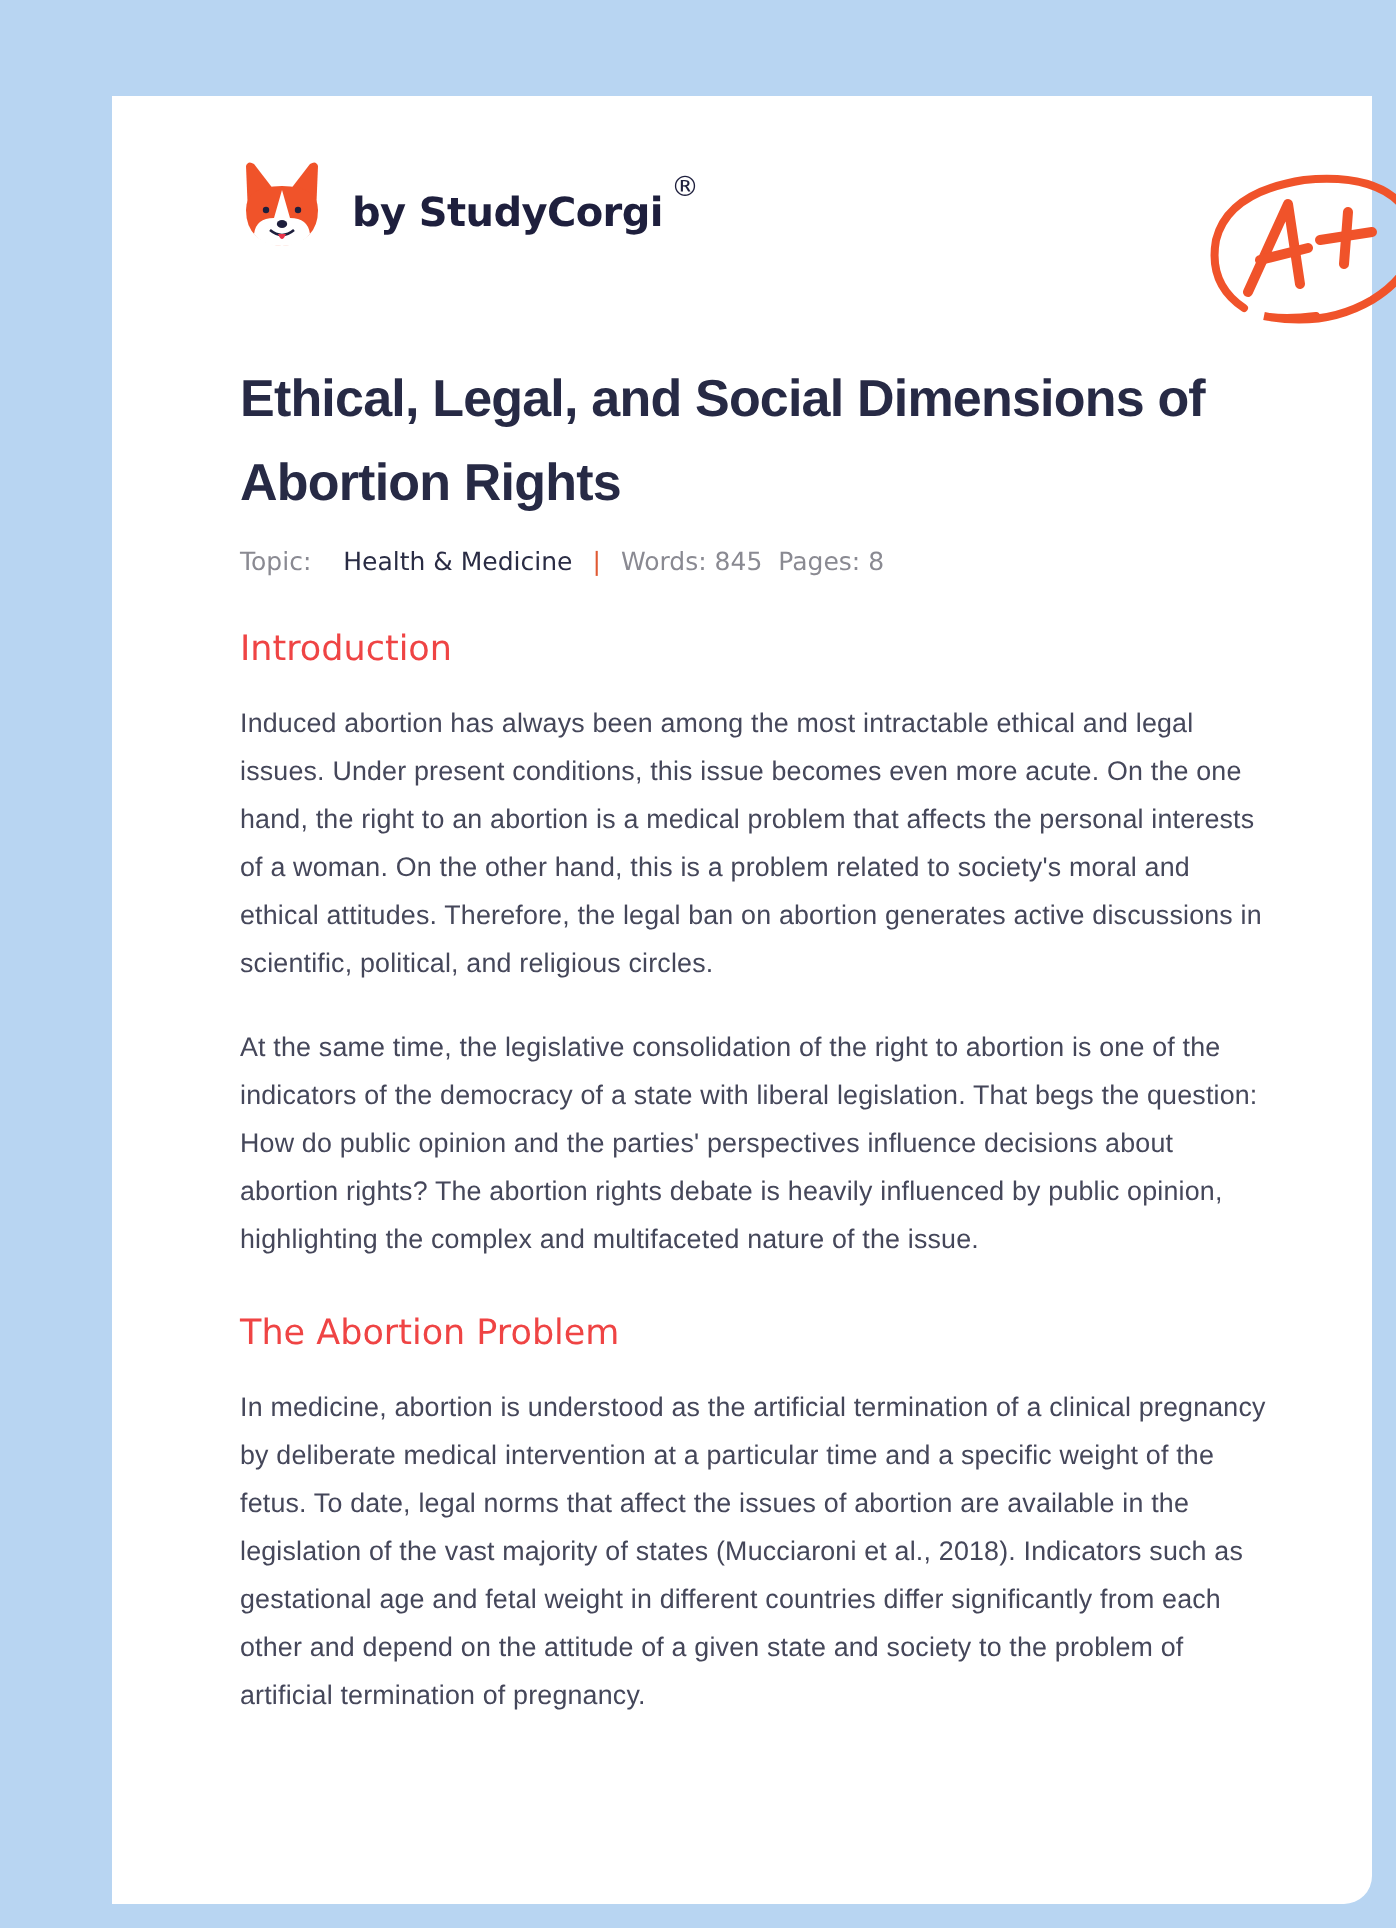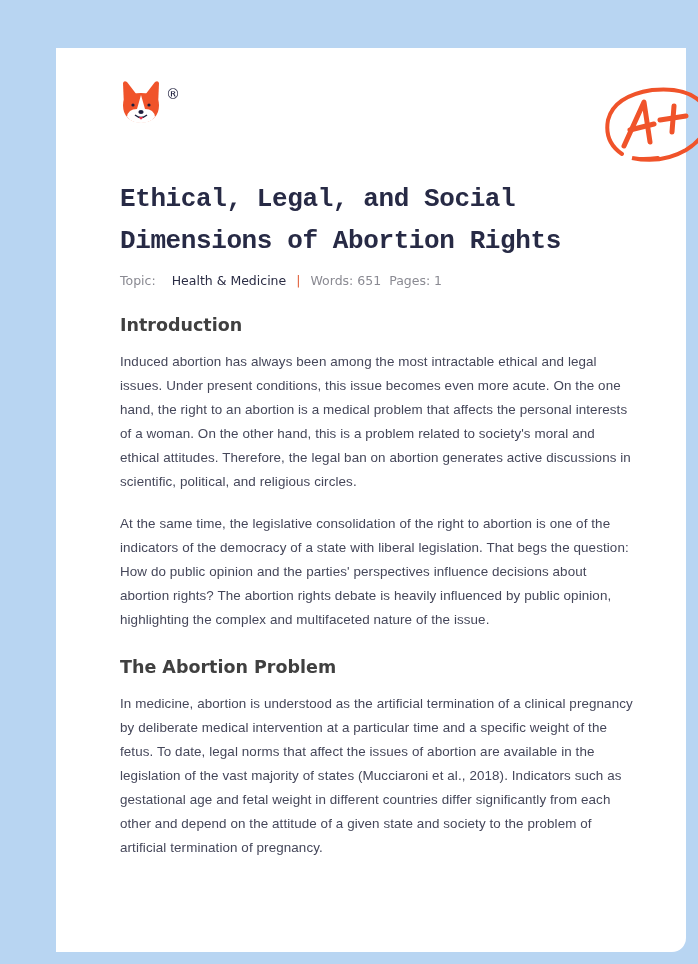--- a/index.html
+++ b/index.html
@@ -70,21 +70,21 @@
     height: 82px;
   }
   .content {
     position: absolute;
     left: 64px;
     top: 130px;
     width: 516px;
   }
   h1 {
     margin: 0;
-    font-family: Liberation Mono, monospace;
+    font-family: Liberation Sans, sans-serif;
     font-weight: bold;
     font-size: 26px;
     line-height: 42px;
     color: #272a45;
     letter-spacing: -0.4px;
   }
   .meta {
     margin-top: 11px;
     font-family: "DejaVu Sans", sans-serif;
     font-size: 12.5px;
@@ -99,23 +99,23 @@
   .meta .sep {
     color: #e05a33;
     margin: 0 10px;
   }
   .meta .pages {
     margin-left: 8px;
   }
   h2 {
     margin: 24px 0 12px 0;
     font-family: "DejaVu Sans", sans-serif;
-    font-weight: bold;
+    font-weight: normal;
     font-size: 17.5px;
-    color: #404040;
+    color: #ef4444;
     line-height: 26px;
   }
   p {
     margin: 0 0 18px 0;
     font-family: Liberation Sans, sans-serif;
     font-size: 13.4px;
     line-height: 24px;
     color: #45475a;
     letter-spacing: 0.1px;
   }
@@ -138,41 +138,42 @@
 
         <circle cx="13" cy="26" r="1.6" fill="#1e1f3d"></circle>
         <circle cx="29" cy="26" r="1.6" fill="#1e1f3d"></circle>
 
         <ellipse cx="21" cy="33" rx="2.6" ry="2" fill="#1e1f3d"></ellipse>
 
         <path d="M15 36 Q21 41 27 36" stroke="#1e1f3d" stroke-width="1.3" fill="none"></path>
 
         <path d="M19 38 Q21 43 23 38 Z" fill="#e8334a"></path>
       </svg>
+      <span class="brand">by StudyCorgi</span>
       <span class="reg">®</span>
     </div>
 
     <svg class="grade" viewBox="0 0 110 82">
       <path d="M20 70 Q2 58 6 36 Q12 12 50 6 Q92 2 104 26 Q110 50 84 66 Q60 80 30 74 Q40 76 56 74" stroke="#f0532a" stroke-width="4" fill="none" stroke-linecap="round"></path>
       <path d="M22 62 L42 18 L48 58" stroke="#f0532a" stroke-width="5" fill="none" stroke-linecap="round" stroke-linejoin="round"></path>
       <path d="M28 46 L52 40" stroke="#f0532a" stroke-width="5" fill="none" stroke-linecap="round"></path>
       <path d="M58 36 L84 32" stroke="#f0532a" stroke-width="5" fill="none" stroke-linecap="round"></path>
       <path d="M72 22 L70 48" stroke="#f0532a" stroke-width="5" fill="none" stroke-linecap="round"></path>
     </svg>
   </div>
 
   <div class="content">
     <h1>Ethical, Legal, and Social Dimensions of Abortion Rights</h1>
 
     <div class="meta">
       <span>Topic:</span>
       <span class="topic-value">Health &amp; Medicine</span>
       <span class="sep">|</span>
-      <span>Words: 651</span>
-      <span class="pages">Pages: 1</span>
+      <span>Words: 845</span>
+      <span class="pages">Pages: 8</span>
     </div>
 
     <section>
       <h2>Introduction</h2>
       <p>Induced abortion has always been among the most intractable ethical and legal issues. Under present conditions, this issue becomes even more acute. On the one hand, the right to an abortion is a medical problem that affects the personal interests of a woman. On the other hand, this is a problem related to society's moral and ethical attitudes. Therefore, the legal ban on abortion generates active discussions in scientific, political, and religious circles.</p>
       <p>At the same time, the legislative consolidation of the right to abortion is one of the indicators of the democracy of a state with liberal legislation. That begs the question: How do public opinion and the parties' perspectives influence decisions about abortion rights? The abortion rights debate is heavily influenced by public opinion, highlighting the complex and multifaceted nature of the issue.</p>
     </section>
 
     <section>
       <h2 style="margin-top:22px;">The Abortion Problem</h2>

